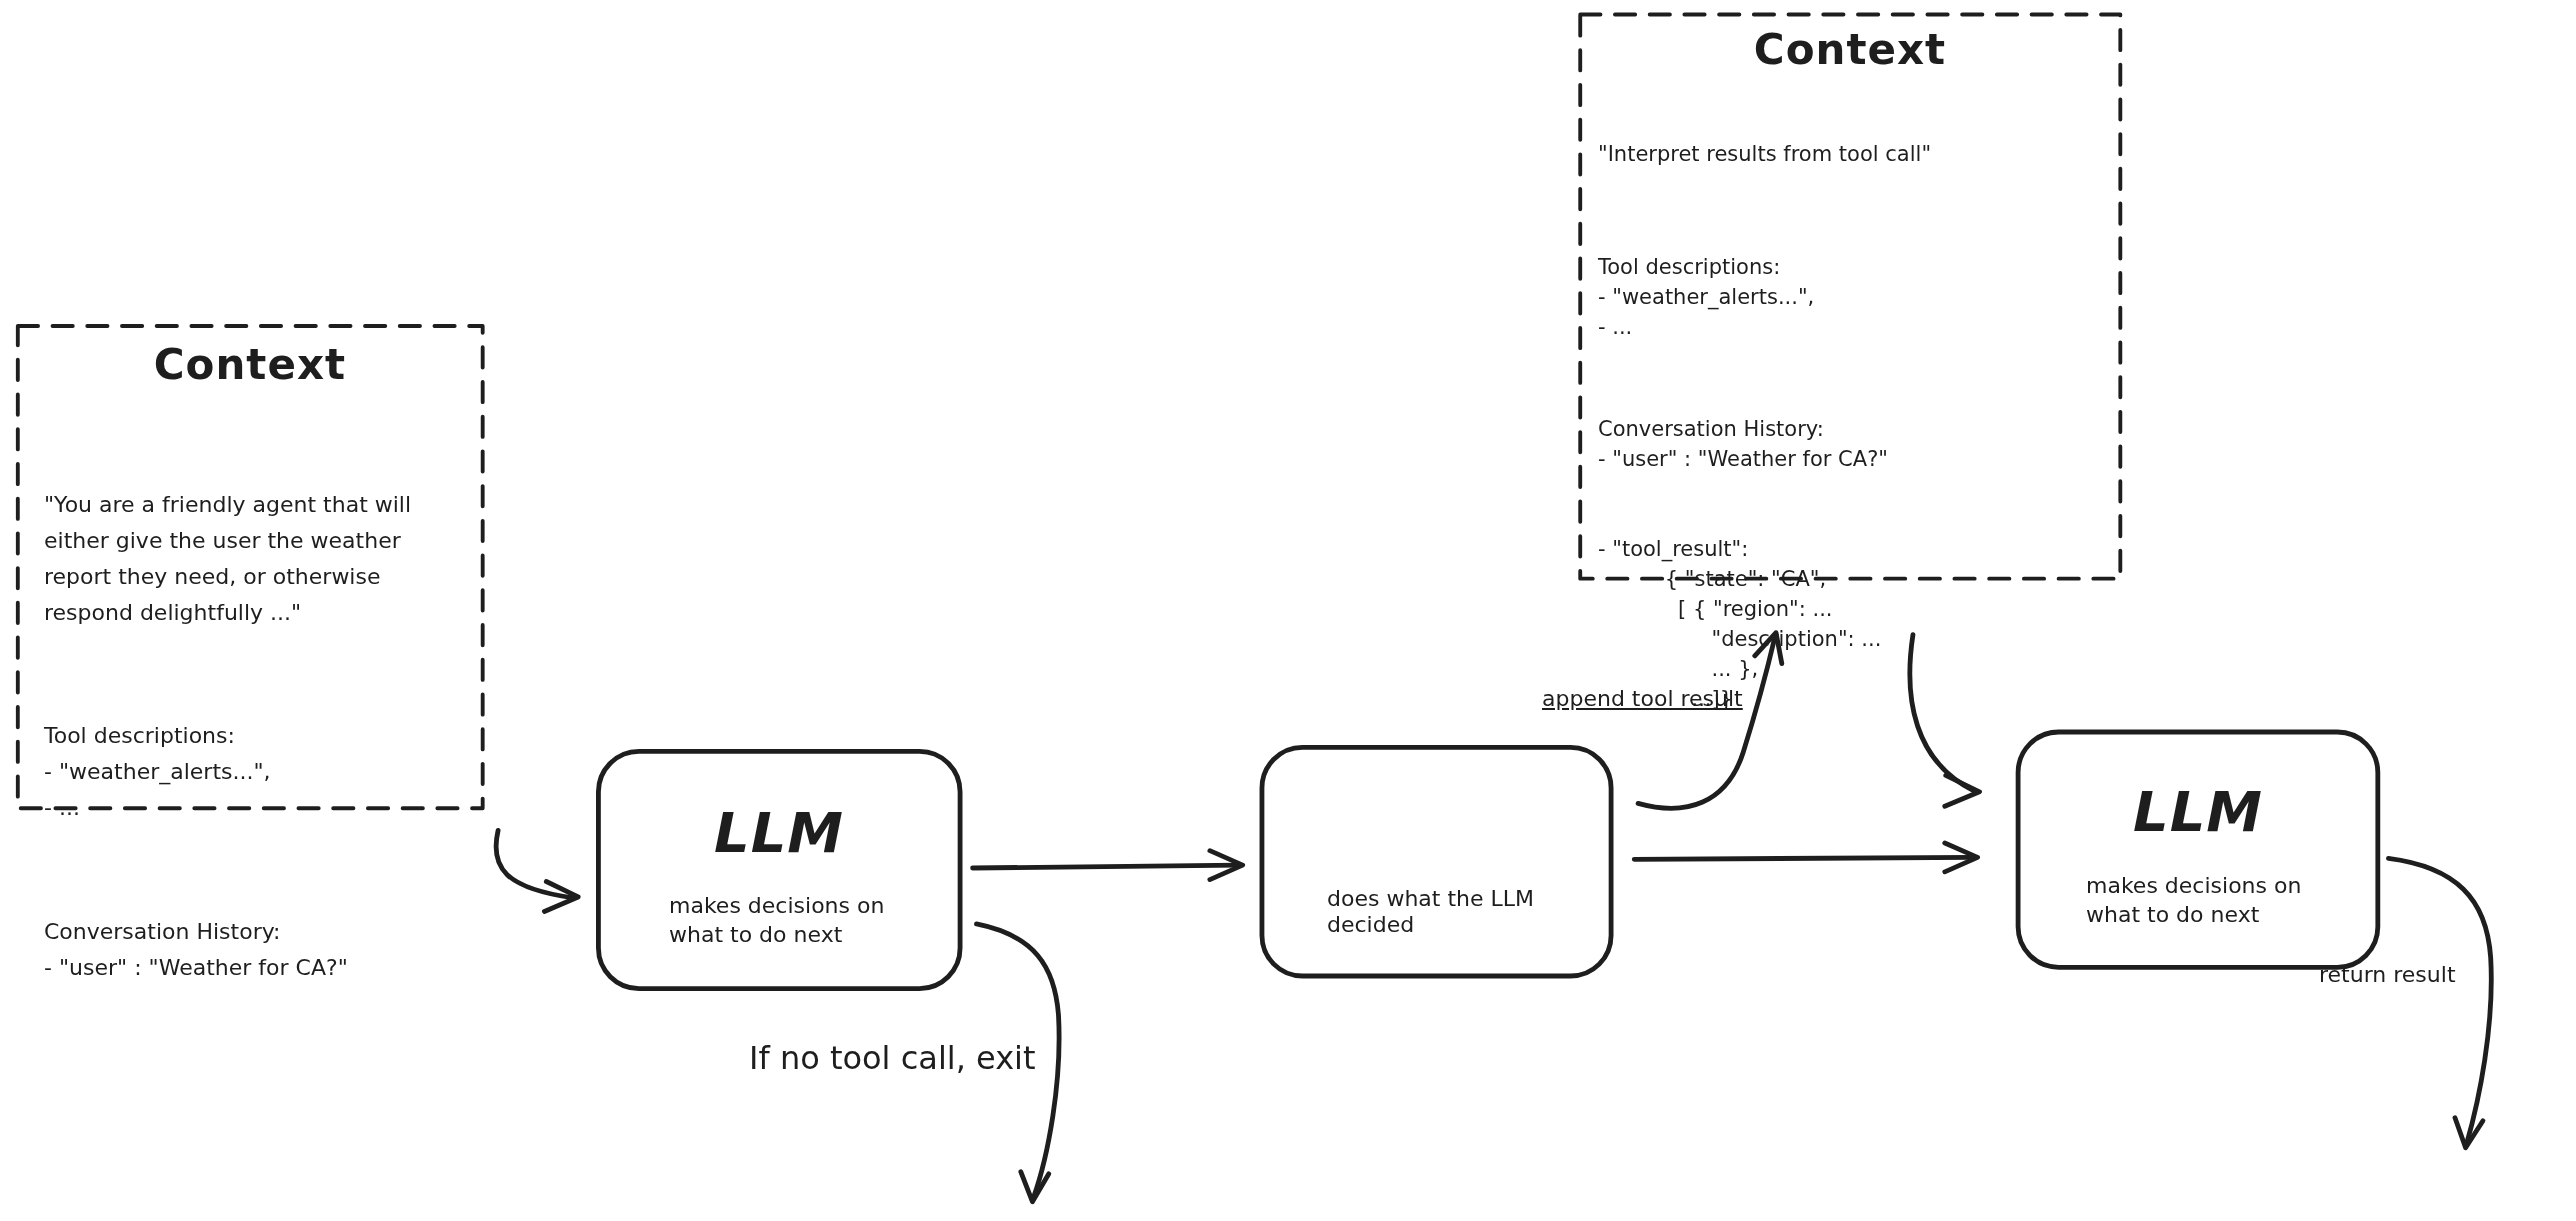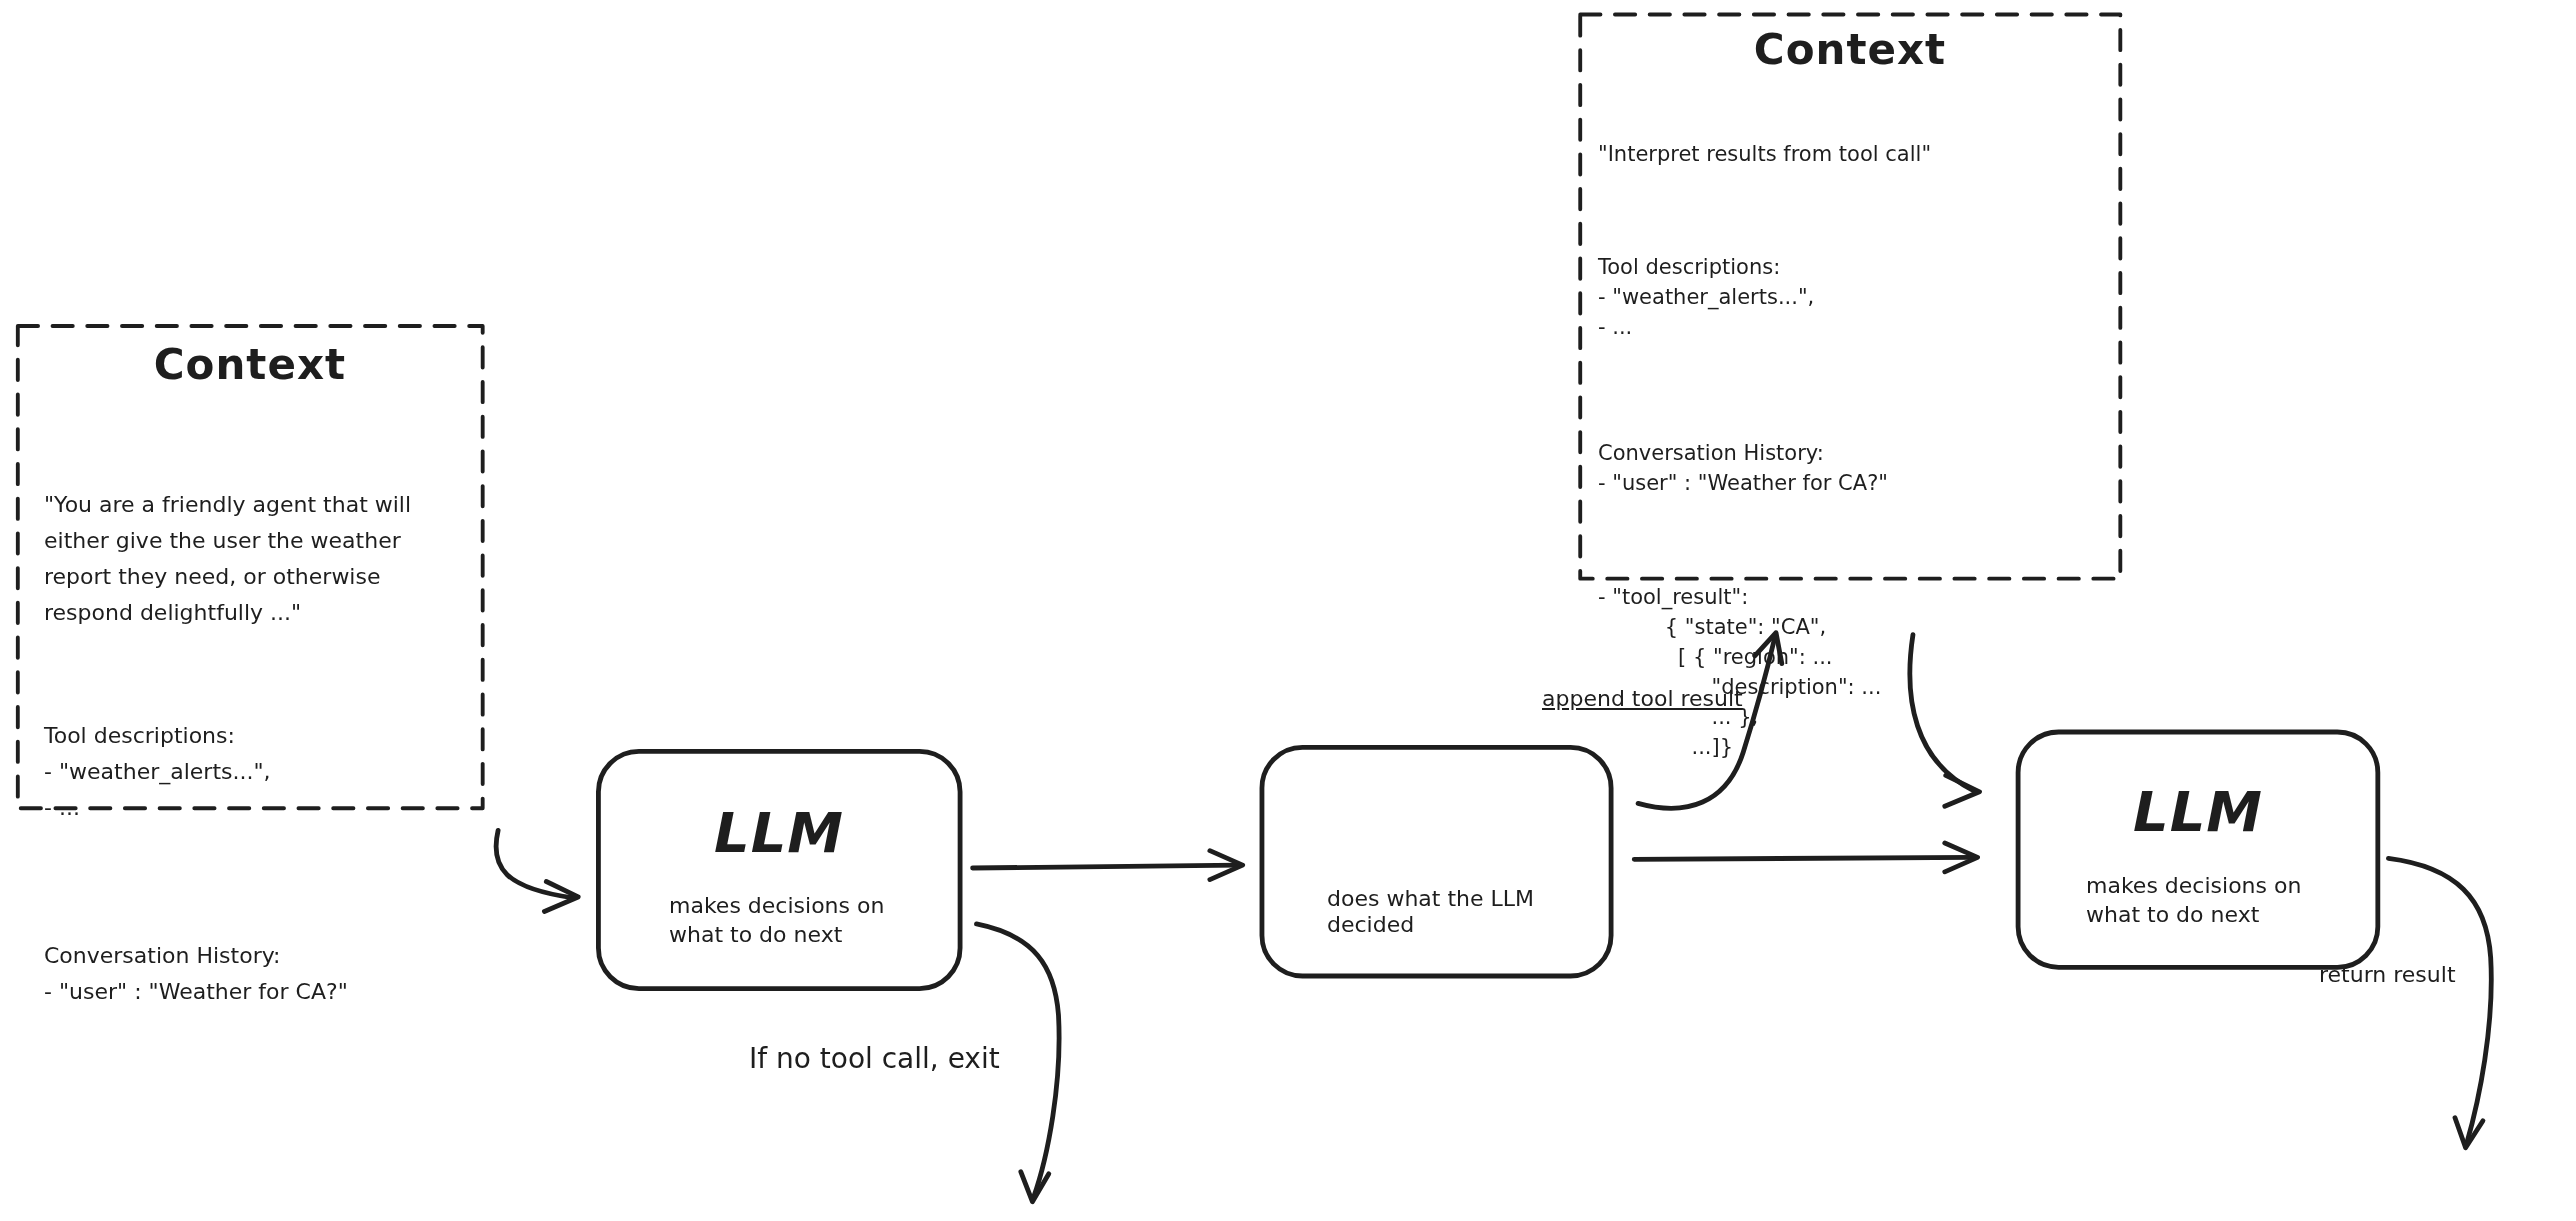--- a/index.html
+++ b/index.html
@@ -38,27 +38,27 @@
     letter-spacing: 1px;
   }
   .llm-title { font-style: italic; font-size: 56px; line-height: 48px; }
 
   .ctx-body { font-size: 22px; line-height: 36px; }
   .ctx-body-top { font-size: 21px; line-height: 30px; }
   .p { white-space: pre-wrap; }
   .mb16 { margin-bottom: 15.4px; }
   .mb24 { margin-bottom: 23px; }
   .mb12 { margin-bottom: 11.6px; }
-  .mb0  { margin-bottom: 0; margin-top: 24px; }
+  .mb0  { margin-bottom: 0; }
 
   .node-body { font-size: 22px; line-height: 29px; }
   .node-body-tool { line-height: 26px; }
 
   .edge-label { position: absolute; font-size: 22px; line-height: 27px; white-space: nowrap; }
-  .edge-label-exit { font-size: 28px; }
+  .edge-label-exit { font-size: 32px; }
 </style>
 </head>
 <body>
 
 <div class="canvas">
 
   <svg class="overlay" viewBox="0 0 2670 1266" xmlns="http://www.w3.org/2000/svg">
 
     <rect class="dashed" x="18" y="338" width="482" height="500"></rect>
     <rect class="dashed" x="1638" y="15" width="560" height="585"></rect>

